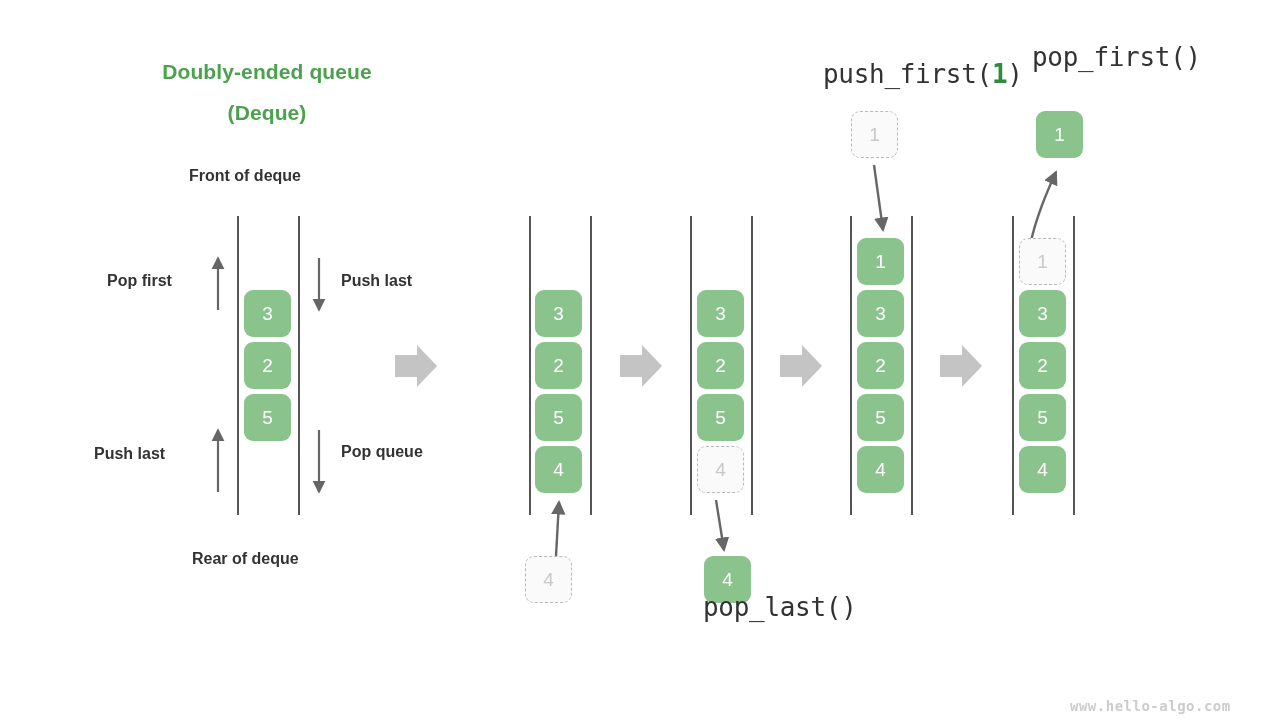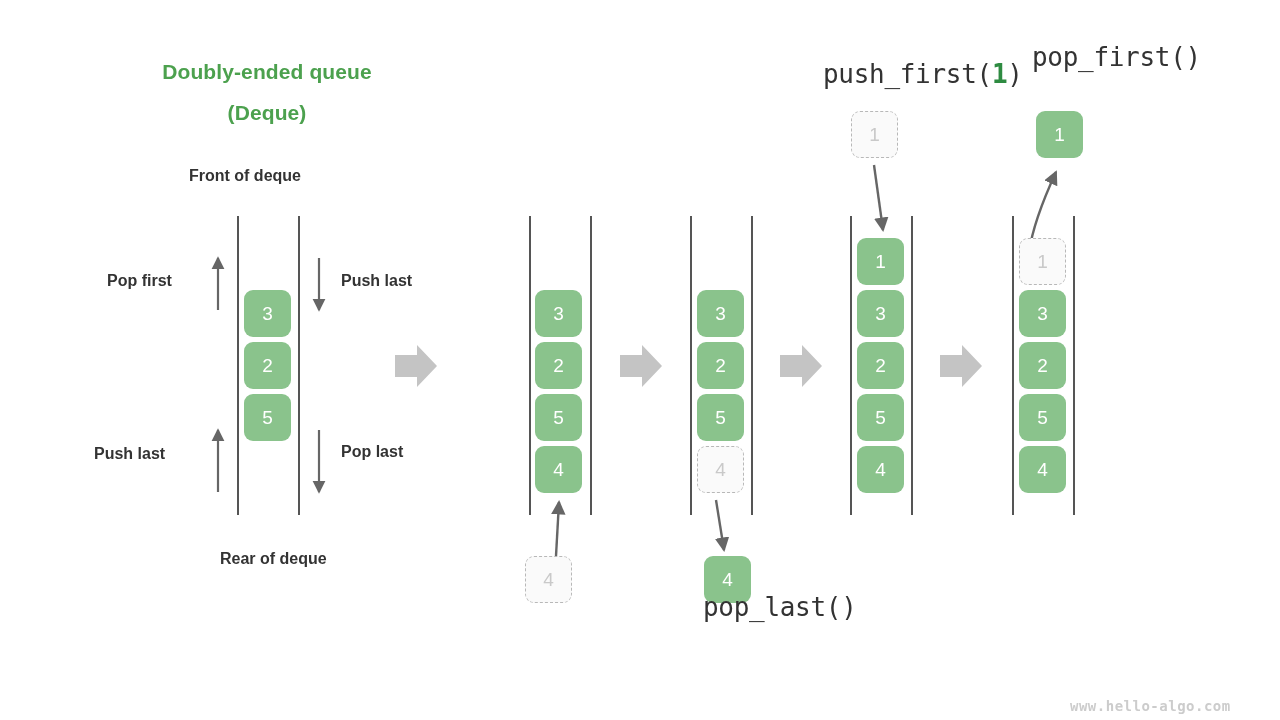--- a/index.html
+++ b/index.html
@@ -141,26 +141,26 @@
 
     <g>
       <path d="M1029,252 C1033,225 1044,198 1056,172" stroke="#666666" stroke-width="2.4" fill="none" marker-end="url(#ah-gray)"></path>
     </g>
   </svg>
 
   <div class="abs title" style="left:142px; top:60px; width:250px;">Doubly-ended queue</div>
   <div class="abs title" style="left:142px; top:101px; width:250px;">(Deque)</div>
 
   <div class="abs blk-label" style="left:189px; top:167px;">Front of deque</div>
-  <div class="abs blk-label" style="left:192px; top:550px;margin-left:28px;">Rear of deque</div>
+  <div class="abs blk-label" style="left:192px; top:550px;">Rear of deque</div>
 
   <div class="abs blk-label" style="left:107px; top:272px;">Pop first</div>
   <div class="abs blk-label" style="left:341px; top:272px;">Push last</div>
   <div class="abs blk-label" style="left:94px; top:445px;">Push last</div>
-  <div class="abs blk-label" style="left:341px; top:443px;">Pop last</div>
+  <div class="abs blk-label" style="left:341px; top:443px;">Pop queue</div>
 
   <div class="rail" style="left:237px; top:216px; height:299px;"></div>
   <div class="rail" style="left:298px; top:216px; height:299px;"></div>
   <div class="node abs" style="left:244px; top:290px;">3</div>
   <div class="node abs" style="left:244px; top:342px;">2</div>
   <div class="node abs" style="left:244px; top:394px;">5</div>
 
   <div class="rail" style="left:529px; top:216px; height:299px;"></div>
   <div class="rail" style="left:590px; top:216px; height:299px;"></div>
   <div class="node abs" style="left:535px; top:290px;">3</div>

